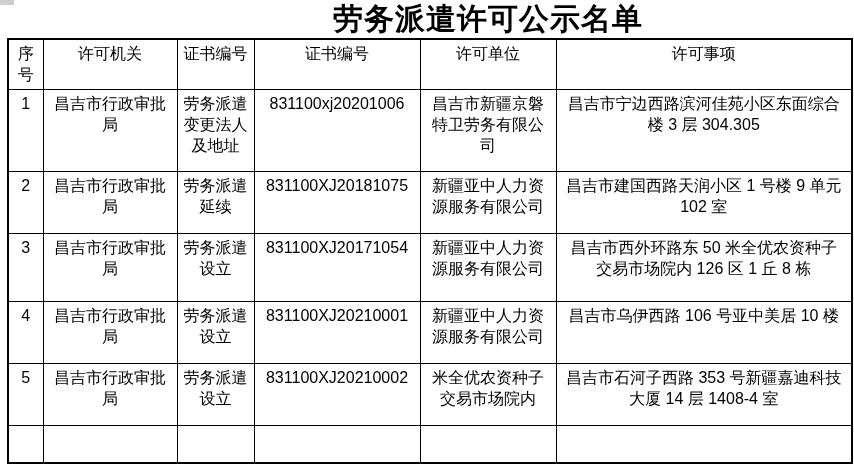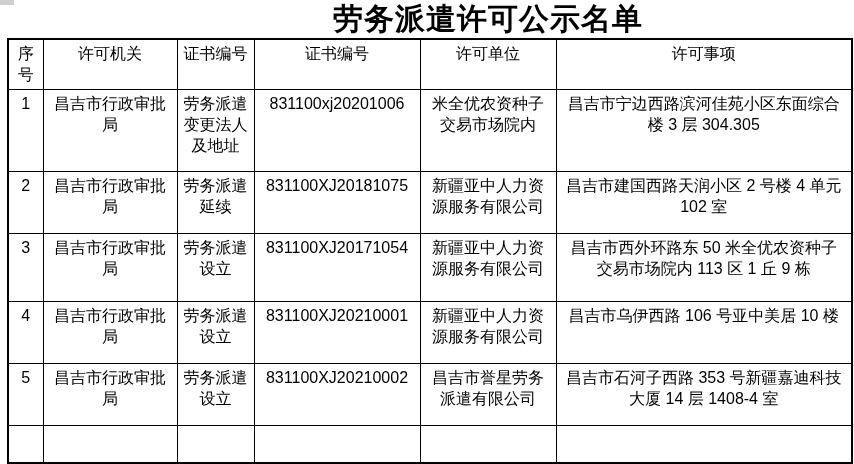--- a/index.html
+++ b/index.html
@@ -91,53 +91,53 @@
         <th>许可单位</th>
         <th>许可事项</th>
       </tr>
     </thead>
     <tbody>
       <tr style="height:82px">
         <td class="c-no">1</td>
         <td>昌吉市行政审批局</td>
         <td class="matter-lg">劳务派遣变更法人及地址</td>
         <td class="c-cert">831100xj20201006</td>
-        <td>米全优农资种子交易市场院内</td>
+        <td>昌吉市新疆京磐特卫劳务有限公司</td>
         <td>昌吉市宁边西路滨河佳苑小区东面综合楼 3 层 304.305</td>
       </tr>
       <tr style="height:62px">
         <td class="c-no">2</td>
         <td>昌吉市行政审批局</td>
         <td class="matter-lg">劳务派遣延续</td>
         <td class="c-cert">831100XJ20181075</td>
         <td>新疆亚中人力资源服务有限公司</td>
-        <td>昌吉市建国西路天润小区 2 号楼 4 单元 102 室</td>
+        <td>昌吉市建国西路天润小区 1 号楼 9 单元 102 室</td>
       </tr>
       <tr style="height:68px">
         <td class="c-no">3</td>
         <td>昌吉市行政审批局</td>
         <td class="matter-lg">劳务派遣设立</td>
         <td class="c-cert">831100XJ20171054</td>
         <td>新疆亚中人力资源服务有限公司</td>
-        <td>昌吉市西外环路东 50 米全优农资种子交易市场院内 113 区 1 丘 9 栋</td>
+        <td>昌吉市西外环路东 50 米全优农资种子交易市场院内 126 区 1 丘 8 栋</td>
       </tr>
       <tr style="height:62px">
         <td class="c-no">4</td>
         <td>昌吉市行政审批局</td>
         <td class="txt-sm">劳务派遣设立</td>
         <td class="c-cert">831100XJ20210001</td>
         <td class="txt-sm">新疆亚中人力资源服务有限公司</td>
         <td class="txt-sm">昌吉市乌伊西路 106 号亚中美居 10 楼</td>
       </tr>
       <tr style="height:62px">
         <td class="c-no">5</td>
         <td>昌吉市行政审批局</td>
         <td class="txt-sm">劳务派遣设立</td>
         <td class="c-cert">831100XJ20210002</td>
-        <td class="txt-sm">昌吉市誉星劳务派遣有限公司</td>
+        <td class="txt-sm">米全优农资种子交易市场院内</td>
         <td class="txt-sm">昌吉市石河子西路 353 号新疆嘉迪科技大厦 14 层 1408-4 室</td>
       </tr>
       <tr style="height:38px">
         <td class="c-no"></td>
         <td></td>
         <td></td>
         <td class="c-cert"></td>
         <td></td>
         <td></td>
       </tr>

